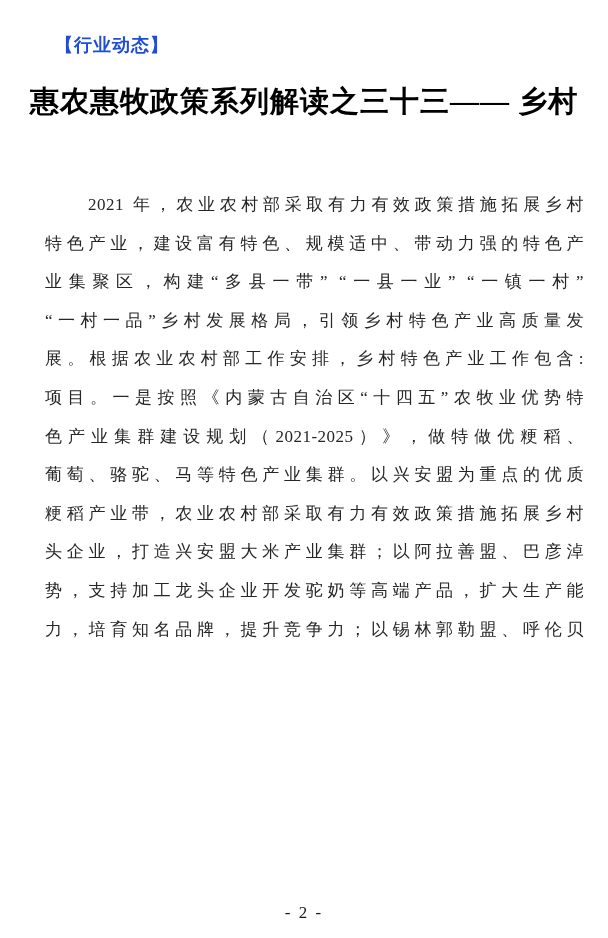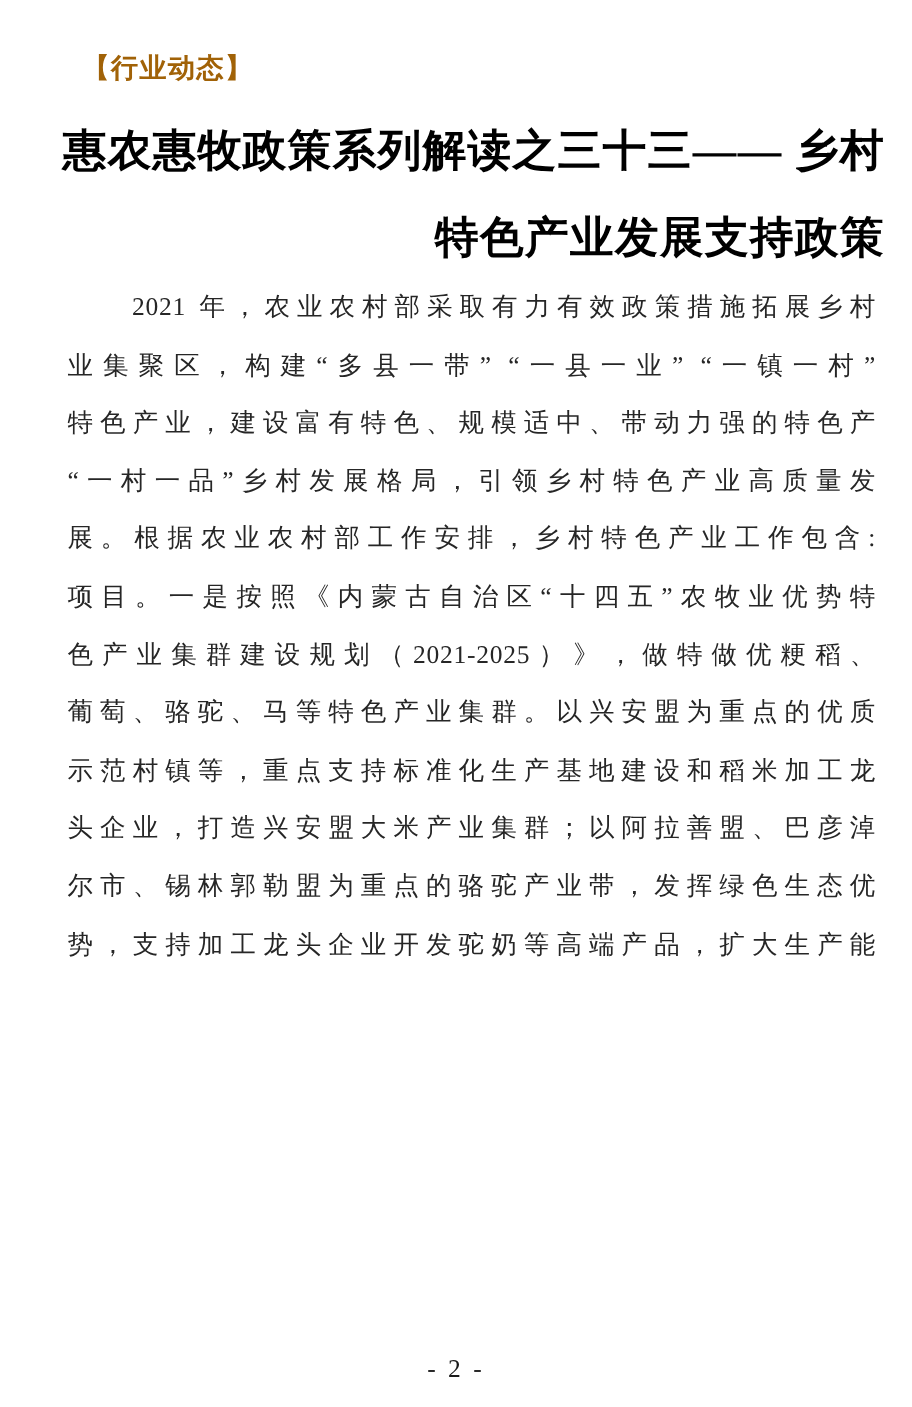--- a/index.html
+++ b/index.html
@@ -15,31 +15,31 @@
     overflow: hidden;
     font-family: "Liberation Serif", serif;
   }
   .section-tag {
     position: absolute;
     left: 55px;
     top: 33px;
     font-family: "Liberation Sans", sans-serif;
     font-size: 18px;
     font-weight: 600;
-    color: #a16207;
+    color: #1d4ed8;
     letter-spacing: 1px;
     white-space: nowrap;
   }
   .doc-title {
     position: absolute;
     top: 72px;
     left: 30px;
     right: 18px;
     margin: 0;
-    text-align: right;
+    text-align: left;
     font-family: "Liberation Serif", serif;
     font-size: 29px;
     font-weight: 900;
     color: #000000;
     line-height: 58px;
     letter-spacing: 1px;
   }
   .doc-title .title-line {
     display: block;
     white-space: nowrap;
@@ -78,33 +78,32 @@
 </style>
 </head>
 <body>
 
 <div class="page">
 
   <div class="section-tag">【行业动态】</div>
 
   <h1 class="doc-title">
     <span class="title-line">惠农惠牧政策系列解读之三十三—— 乡村</span>
-    <span class="title-line">特色产业发展支持政策</span>
   </h1>
 
   <div class="doc-body">
       <p class="body-line">2021 年，农业农村部采取有力有效政策措施拓展乡村</p>
+      <p class="body-line">特色产业，建设富有特色、规模适中、带动力强的特色产</p>
       <p class="body-line">业集聚区，构建“多县一带” “一县一业” “一镇一村”</p>
-      <p class="body-line">特色产业，建设富有特色、规模适中、带动力强的特色产</p>
       <p class="body-line">“一村一品”乡村发展格局，引领乡村特色产业高质量发</p>
       <p class="body-line">展。根据农业农村部工作安排，乡村特色产业工作包含:</p>
       <p class="body-line">项目。一是按照《内蒙古自治区“十四五”农牧业优势特</p>
       <p class="body-line">色产业集群建设规划（2021-2025）》，做特做优粳稻、</p>
       <p class="body-line">葡萄、骆驼、马等特色产业集群。以兴安盟为重点的优质</p>
-      <p class="body-line">示范村镇等，重点支持标准化生产基地建设和稻米加工龙</p>
+      <p class="body-line">粳稻产业带，农业农村部采取有力有效政策措施拓展乡村</p>
       <p class="body-line">头企业，打造兴安盟大米产业集群；以阿拉善盟、巴彦淖</p>
-      <p class="body-line">尔市、锡林郭勒盟为重点的骆驼产业带，发挥绿色生态优</p>
       <p class="body-line">势，支持加工龙头企业开发驼奶等高端产品，扩大生产能</p>
+      <p class="body-line">力，培育知名品牌，提升竞争力；以锡林郭勒盟、呼伦贝</p>
     </div>
 
   <div class="page-footer">- 2 -</div>
 
 </div>
 
 </body></html>

